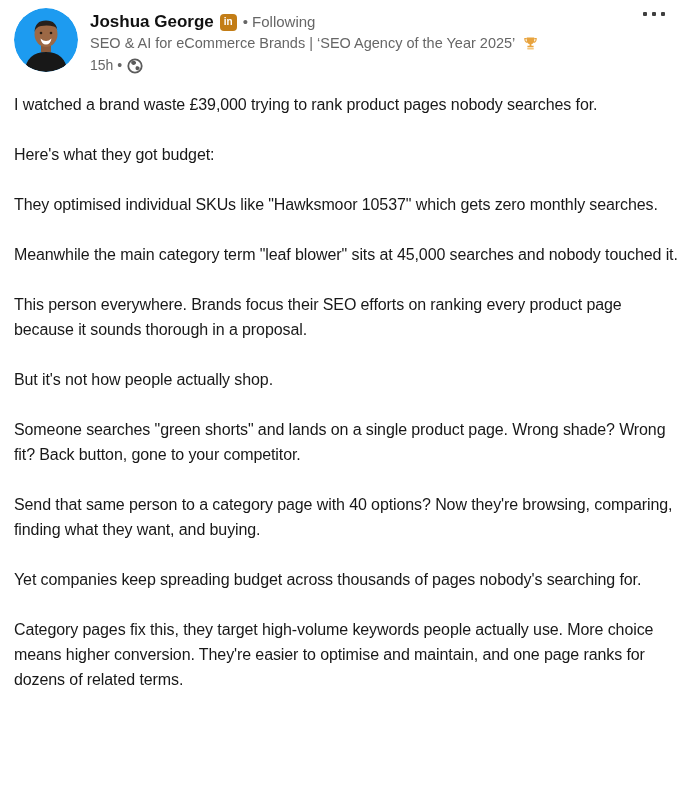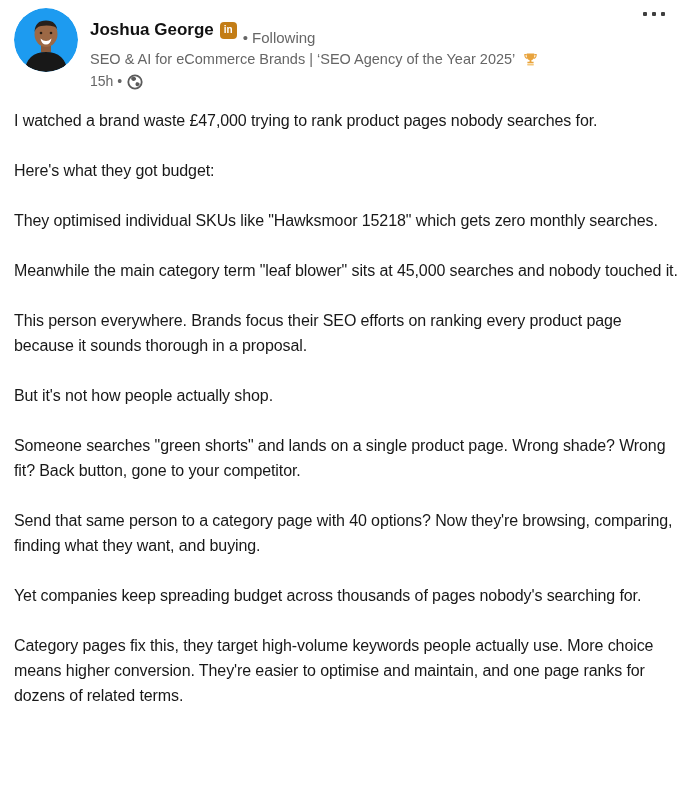--- a/index.html
+++ b/index.html
@@ -20,21 +20,21 @@
     flex: 0 0 64px; overflow: hidden; cursor: pointer;
   }
   .info { padding-top: 3px; min-width: 0; }
   .name-row { display: flex; align-items: center; gap: 6px; line-height: 22px; }
   .author-name { font-size: 17px; font-weight: 700; color: #111111; cursor: pointer; }
   .premium-badge {
     background: #c37d16; color: #ffffff;
     font-size: 10px; font-weight: 700;
     padding: 1px 4px 2px 4px; border-radius: 4px; line-height: 14px;
   }
-  .following-label { font-size: 15px; color: #666666; font-weight: 400; margin-top: 16px; }
+  .following-label { font-size: 15px; color: #666666; font-weight: 400; }
   .headline-row { display: flex; align-items: center; gap: 8px; margin-top: 1px; }
   .headline { font-size: 14.5px; color: #666666; line-height: 19px; white-space: nowrap; }
   .website-link {
     display: inline-block; margin-top: 3px;
     font-size: 15px; font-weight: 700; color: #0a66c2;
     text-decoration: none; line-height: 20px; cursor: pointer;
   }
   .timestamp-row { display: flex; align-items: center; gap: 5px; margin-top: 3px; }
   .timestamp { font-size: 14px; color: #666666; line-height: 19px; }
 
@@ -109,23 +109,23 @@
     </div>
   </div>
 
   <button class="overflow-menu" title="">
     <span class="dot"></span>
     <span class="dot"></span>
     <span class="dot"></span>
   </button>
 
   <div class="post-body">
-      <p>I watched a brand waste £47,000 trying to rank product pages nobody searches for.</p>
+      <p>I watched a brand waste £39,000 trying to rank product pages nobody searches for.</p>
       <p>Here's what they got budget:</p>
-      <p>They optimised individual SKUs like "Hawksmoor 15218" which gets zero monthly searches.</p>
+      <p>They optimised individual SKUs like "Hawksmoor 10537" which gets zero monthly searches.</p>
       <p>Meanwhile the main category term "leaf blower" sits at 45,000 searches and nobody touched it.</p>
       <p>This person everywhere. Brands focus their SEO efforts on ranking every product page because it sounds thorough in a proposal.</p>
       <p>But it's not how people actually shop.</p>
       <p>Someone searches "green shorts" and lands on a single product page. Wrong shade? Wrong fit? Back button, gone to your competitor.</p>
       <p>Send that same person to a category page with 40 options? Now they're browsing, comparing, finding what they want, and buying.</p>
       <p>Yet companies keep spreading budget across thousands of pages nobody's searching for.</p>
       <p>Category pages fix this, they target high-volume keywords people actually use. More choice means higher conversion. They're easier to optimise and maintain, and one page ranks for dozens of related terms.</p>
     </div>
 
 </div>

